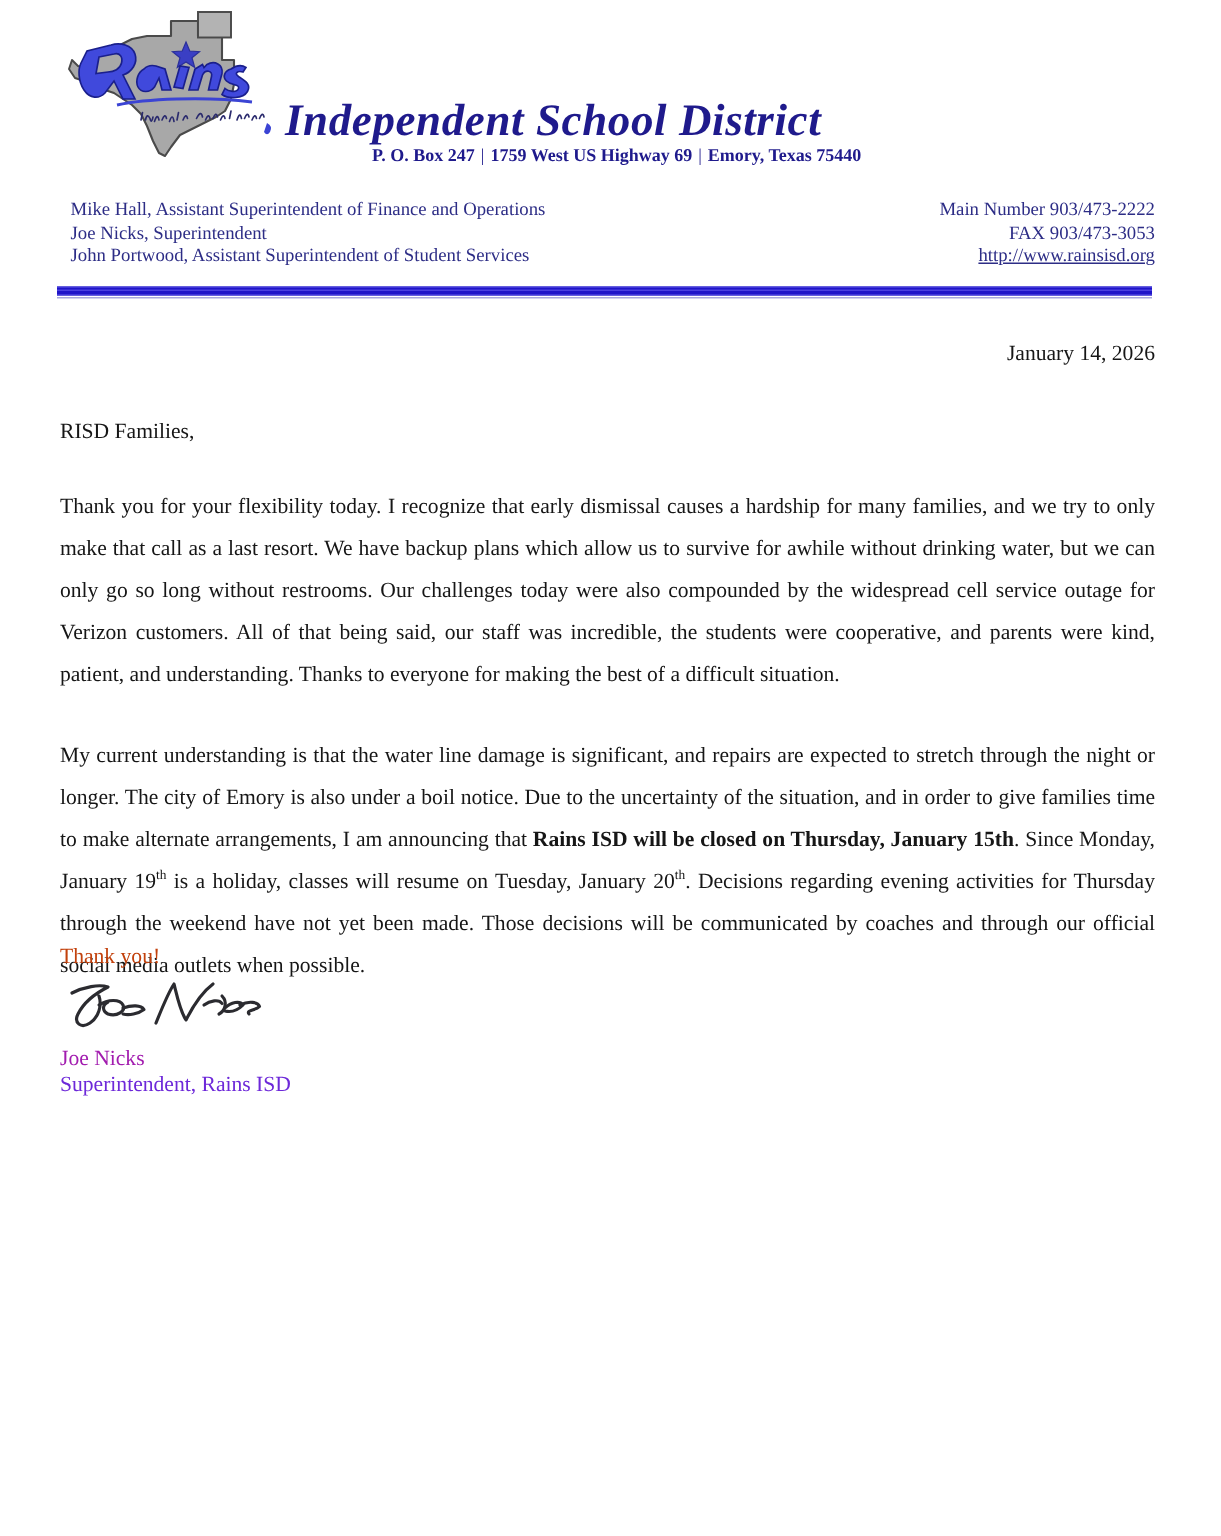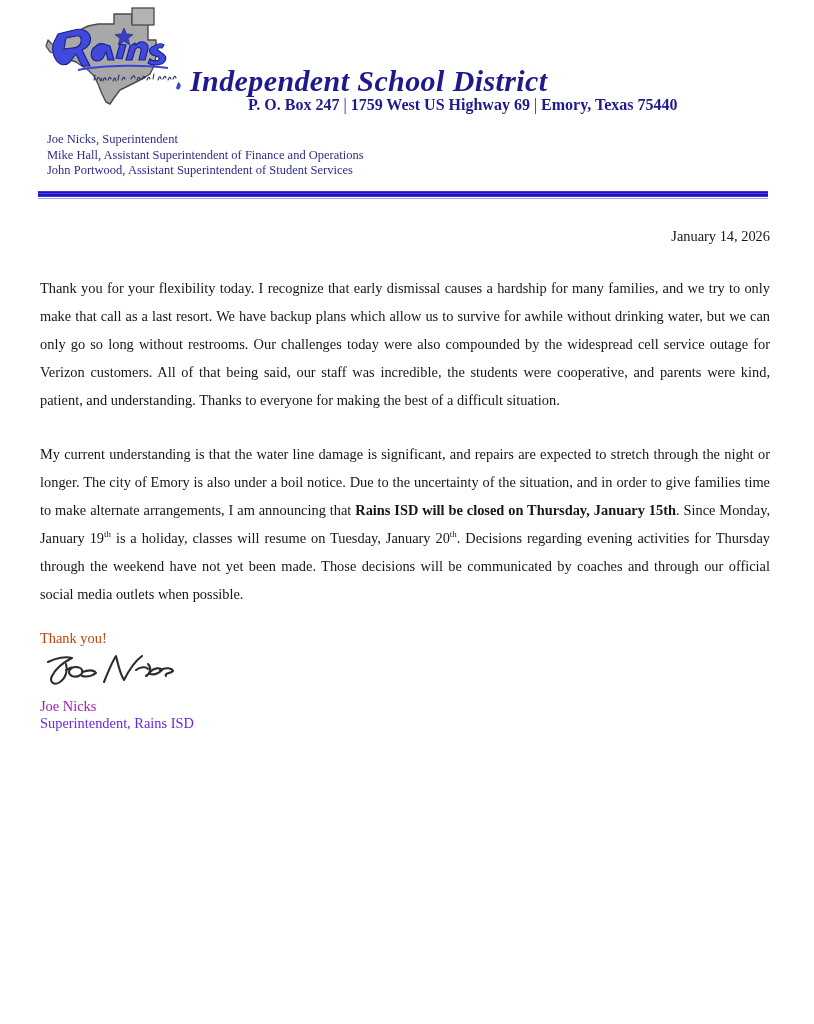--- a/index.html
+++ b/index.html
@@ -51,21 +51,21 @@
     color: #1f1a8c;
     white-space: nowrap;
   }
 
   .org-address {
     position: absolute;
     left: 248px;
     top: 96px;
     font-family: "Liberation Serif", "DejaVu Serif", serif;
     font-weight: bold;
-    font-size: 16px;
+    font-size: 12px;
     color: #1f1a8c;
     white-space: nowrap;
   }
   .org-address .sep {
     display: inline-block;
     padding: 0 4px;
     font-weight: normal;
     color: #1f1a8c;
   }
 
@@ -237,36 +237,42 @@
 
     <div class="org-title">Independent School District</div>
 
     <div class="org-address">
       <span>P. O. Box 247</span><span class="sep">|</span><span>1759 West US Highway 69</span><span class="sep">|</span><span>Emory, Texas 75440</span>
     </div>
   </div>
 
   <div class="contact-block">
     <div class="officers">
+      <div>Mike Hall, Assistant Superintendent of Finance and Operations</div>
       <div>Joe Nicks, Superintendent</div>
-      <div>Mike Hall, Assistant Superintendent of Finance and Operations</div>
       <div>John Portwood, Assistant Superintendent of Student Services</div>
+    </div>
+    <div class="contacts">
+      <div>Main Number 903/473-2222</div>
+      <div>FAX 903/473-3053</div>
+      <div><span class="weblink">http://www.rainsisd.org</span></div>
     </div>
   </div>
 
   <div class="divider">
     <div class="bar-main"></div>
     <div class="bar-hi"></div>
     <div class="bar-under"></div>
   </div>
 
   <div class="letter-body">
 
     <p class="letter-date">January 14, 2026</p>
 
+    <p class="letter-greeting">RISD Families,</p>
 
     <p class="letter-para">Thank you for your flexibility today. I recognize that early dismissal causes a hardship for many families, and we try to only make that call as a last resort. We have backup plans which allow us to survive for awhile without drinking water, but we can only go so long without restrooms. Our challenges today were also compounded by the widespread cell service outage for Verizon customers. All of that being said, our staff was incredible, the students were cooperative, and parents were kind, patient, and understanding. Thanks to everyone for making the best of a difficult situation.</p>
 
     <p class="letter-para"><span>My current understanding is that the water line damage is significant, and repairs are expected to stretch through the night or longer. The city of Emory is also under a boil notice. Due to the uncertainty of the situation, and in order to give families time to make alternate arrangements, I am announcing that </span><b>Rains ISD will be closed on Thursday, January 15th</b><span>. Since Monday, January 19</span><sup>th</sup><span> is a holiday, classes will resume on Tuesday, January 20</span><sup>th</sup><span>. Decisions regarding evening activities for Thursday through the weekend have not yet been made. Those decisions will be communicated by coaches and through our official social media outlets when possible.</span></p>
   </div>
 
   <div class="closing">
     <p class="closing-thanks">Thank you!</p>
 
     <div class="signature-img">

